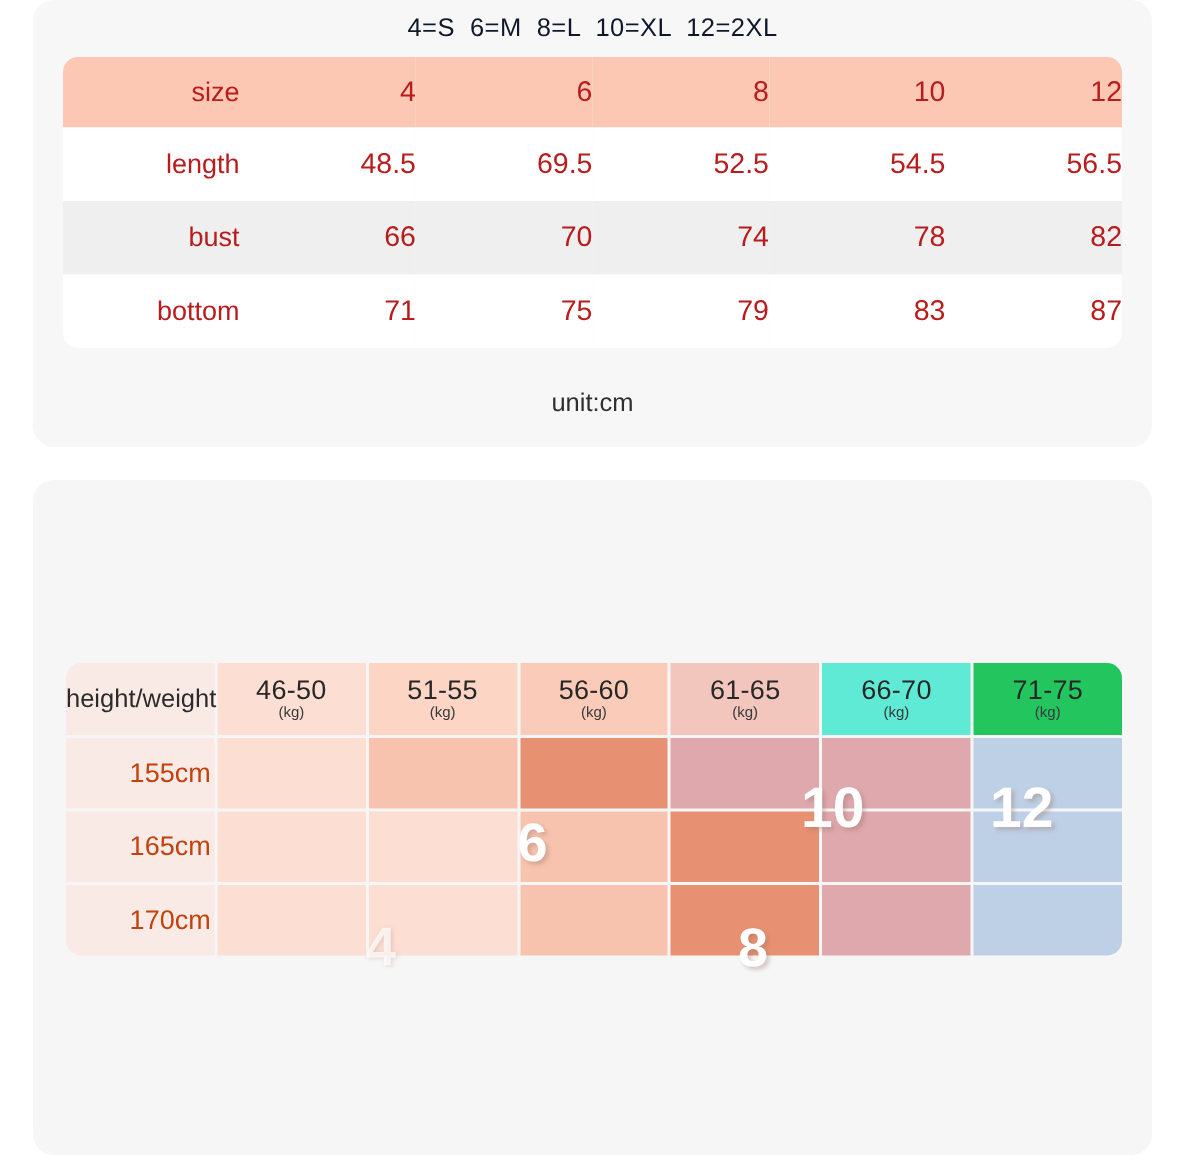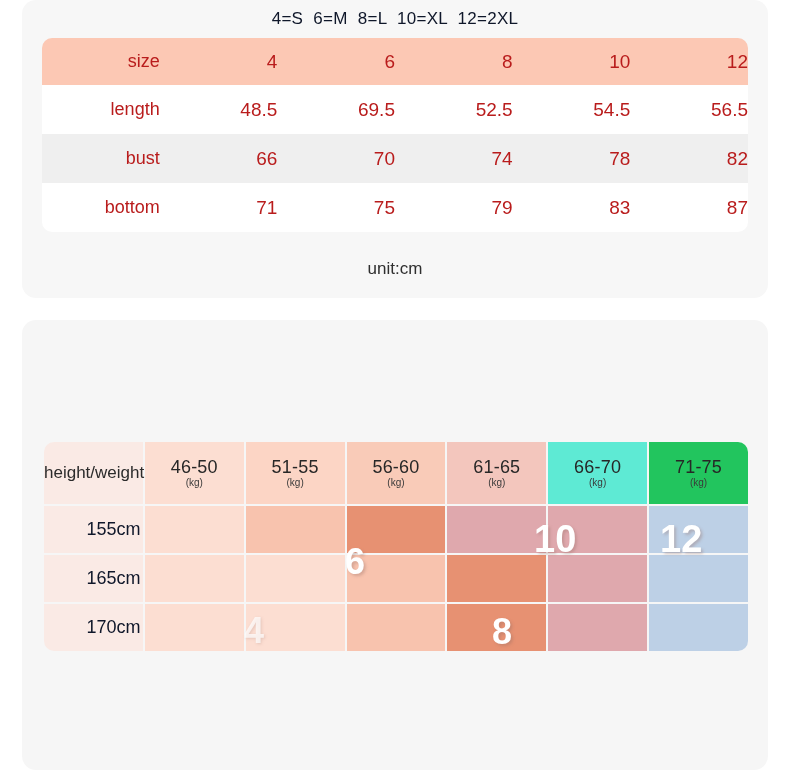--- a/index.html
+++ b/index.html
@@ -100,21 +100,21 @@
   }
   .heat td {
     height: 47px;
     padding: 0;
     text-align: center;
     vertical-align: middle;
   }
 
   
   .heat tr.hdr td {
-    height: 62px;
+    height: 48px;
     line-height: 1.05;
     margin-left: 17px;
   }
   .heat tr.hdr td.hlbl {
     background: #faeae5;
     font-size: 17px;
     color: #2b2b2b;
     border-top-left-radius: 10px;
   }
   .heat tr.hdr td .rng {
@@ -128,21 +128,21 @@
     display: block;
     font-size: 10px;
     color: #3a3a3a;
     margin-top: 1px;
   }
 
   
   .heat td.rlbl {
     background: #faeae5;
     font-size: 18px;
-    color: #0f172a;
+    color: #c2410c;
     padding-left: 40px;
   }   
   .c1 { background: #fcded2; }   
   .c2 { background: #f8c3ae; }   
   .c3 { background: #e79172; }   
   .c4 { background: #dfa8ad; }   
   .c5 { background: #bdd0e6; }   
 
   
   .h1 { background: #fcded2; }

